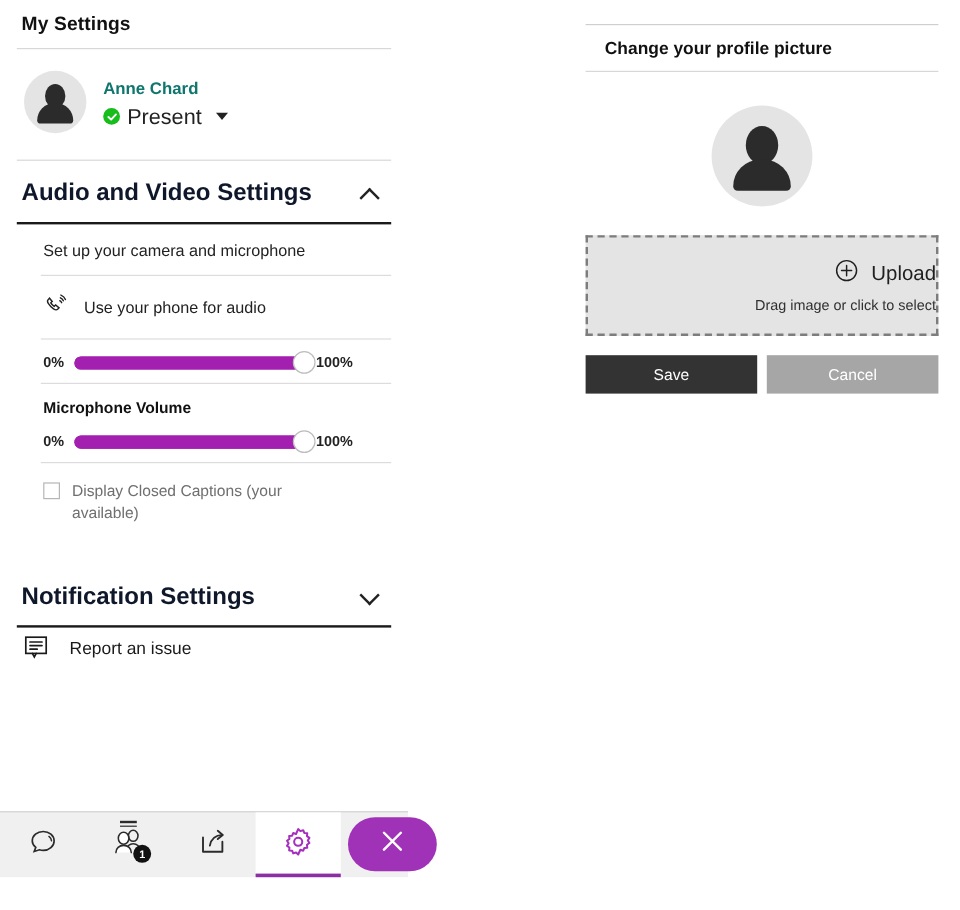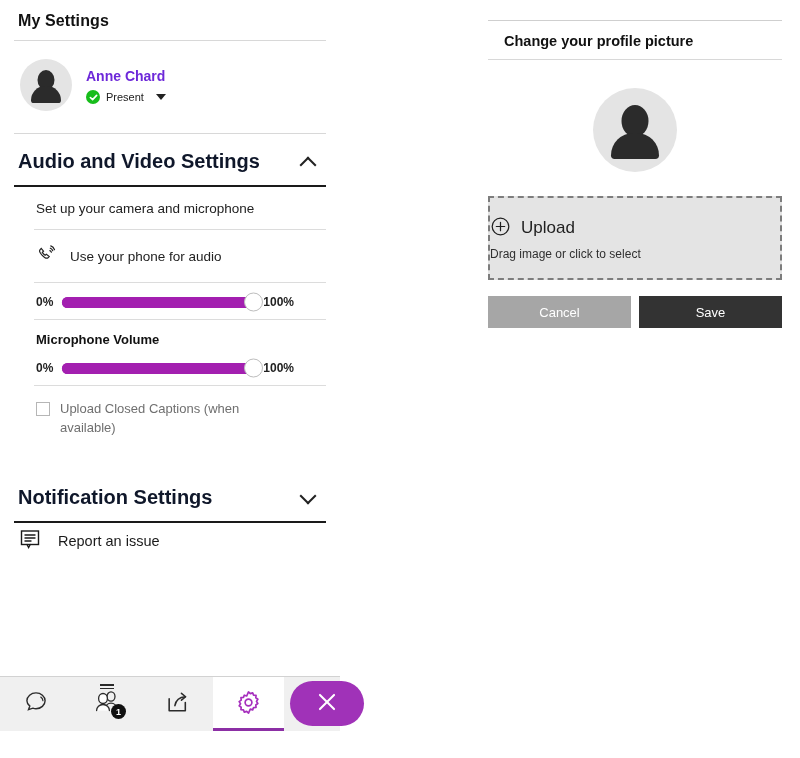--- a/index.html
+++ b/index.html
@@ -39,28 +39,28 @@
   }
   .avatar-sm .head {
     position: absolute; width: 17px; height: 20px; border-radius: 50%;
     background: #2b2b2b; left: 50%; transform: translateX(-50%); top: 11px;
   }
   .avatar-sm .body {
     position: absolute; width: 30px; height: 17px;
     border-radius: 15px 15px 3px 3px;
     background: #2b2b2b; left: 50%; transform: translateX(-50%); bottom: 8px;
   }
-  .user-name { font-size: 14px; font-weight: 700; color: #6d28d9; line-height: 1.5; }
+  .user-name { font-size: 14px; font-weight: 700; color: #0f766e; line-height: 1.5; }
   .presence { display: flex; align-items: center; gap: 6px; margin-top: 3px; cursor: pointer; }
   .presence-dot {
     width: 14px; height: 14px; border-radius: 50%;
     background: #17bd1b; display: inline-flex;
     align-items: center; justify-content: center;
   }
-  .presence-label { font-size: 11px; color: #222; }
+  .presence-label { font-size: 18px; color: #222; }
   .caret-down {
     width: 0; height: 0; margin-left: 6px;
     border-left: 5px solid transparent; border-right: 5px solid transparent;
     border-top: 6px solid #222;
   }
 
   
   .section-head {
     display: flex; align-items: center; justify-content: space-between;
     padding: 16px 4px 12px 4px; cursor: pointer;
@@ -137,21 +137,21 @@
     background: #2b2b2b; left: 50%; transform: translateX(-50%); top: 17px;
   }
   .avatar-lg .body {
     position: absolute; width: 48px; height: 26px;
     border-radius: 24px 24px 4px 4px;
     background: #2b2b2b; left: 50%; transform: translateX(-50%); bottom: 13px;
   }
   .upload-box {
     margin: 0 0 0 0; height: 84px;
     border: 2px dashed #7d7d7d; background: #e4e4e4;
-    display: flex; flex-direction: column; align-items: flex-start; justify-content: center;
+    display: flex; flex-direction: column; align-items: flex-end; justify-content: center;
     gap: 6px; cursor: pointer;
   }
   .upload-main { display: flex; align-items: center; gap: 10px; }
   .upload-label { font-size: 17px; color: #1f1f1f; }
   .upload-sub { font-size: 12px; color: #303030; }
   .btn-row { display: flex; gap: 8px; padding-top: 16px; }
   .btn {
     flex: 1; height: 32px; border: none; cursor: pointer;
     font-family: "Liberation Sans", sans-serif;
     font-size: 13px; display: flex; align-items: center; justify-content: center;
@@ -270,21 +270,21 @@
           <span class="fill" style="width:100%"></span>
           <span class="knob"></span>
         </span>
         <span class="slider-end">100%</span>
       </div>
     </div>
     <div class="rule-inner"></div>
 
     <div class="cc-row">
       <span class="cbox"></span>
-      <span class="cc-text">Upload Closed Captions (when available)</span>
+      <span class="cc-text">Display Closed Captions (your available)</span>
     </div>
 
     <div class="section-head" style="padding-top:38px">
       <span class="title">Notification Settings</span>
       <span class="chev down"></span>
     </div>
     <div class="rule-dark"></div>
 
     <div class="report-row">
       <span>
@@ -317,22 +317,22 @@
             <circle cx="12" cy="12" r="9.5"></circle>
               <path d="M12 7.2v9.6M7.2 12h9.6"></path>
           </svg>
         </span>
         <span class="upload-label">Upload</span>
       </div>
       <div class="upload-sub">Drag image or click to select</div>
     </div>
 
     <div class="btn-row">
+      <button class="btn btn-save">Save</button>
       <button class="btn btn-cancel">Cancel</button>
-      <button class="btn btn-save">Save</button>
     </div>
   </div>
 
   <div class="toolbar">
 
     <div class="tb-item">
       <span>
         <svg width="26" height="26" viewBox="0 0 24 24" fill="none" stroke="#2b2b2b" stroke-width="1.3" stroke-linecap="round">
           <path d="M12 3.6c4.6 0 8.4 3.2 8.4 7.3 0 4-3.8 7.3-8.4 7.3-1 0-2-.2-2.9-.5l-4 1.3 1.2-3.2c-1.7-1.3-2.7-3-2.7-4.9C3.6 6.8 7.4 3.6 12 3.6z"></path>
           <path d="M16.4 7.4c1.2.9 1.9 2.1 2 3.4" stroke-width="1.1"></path>

